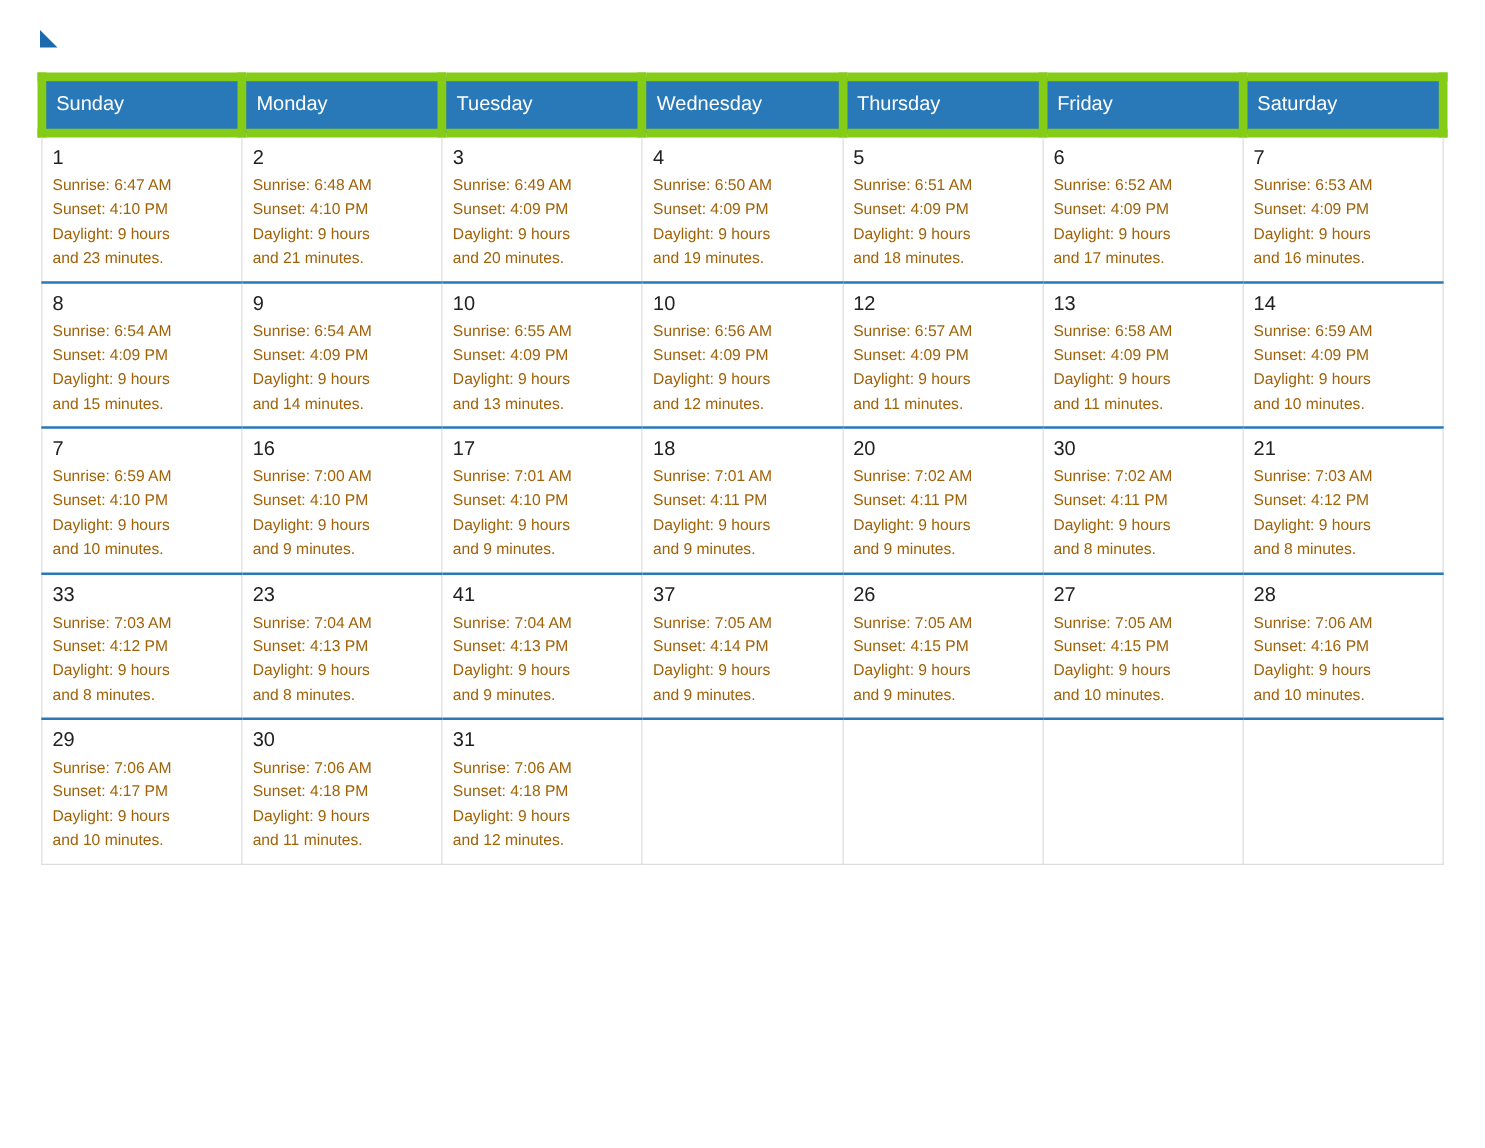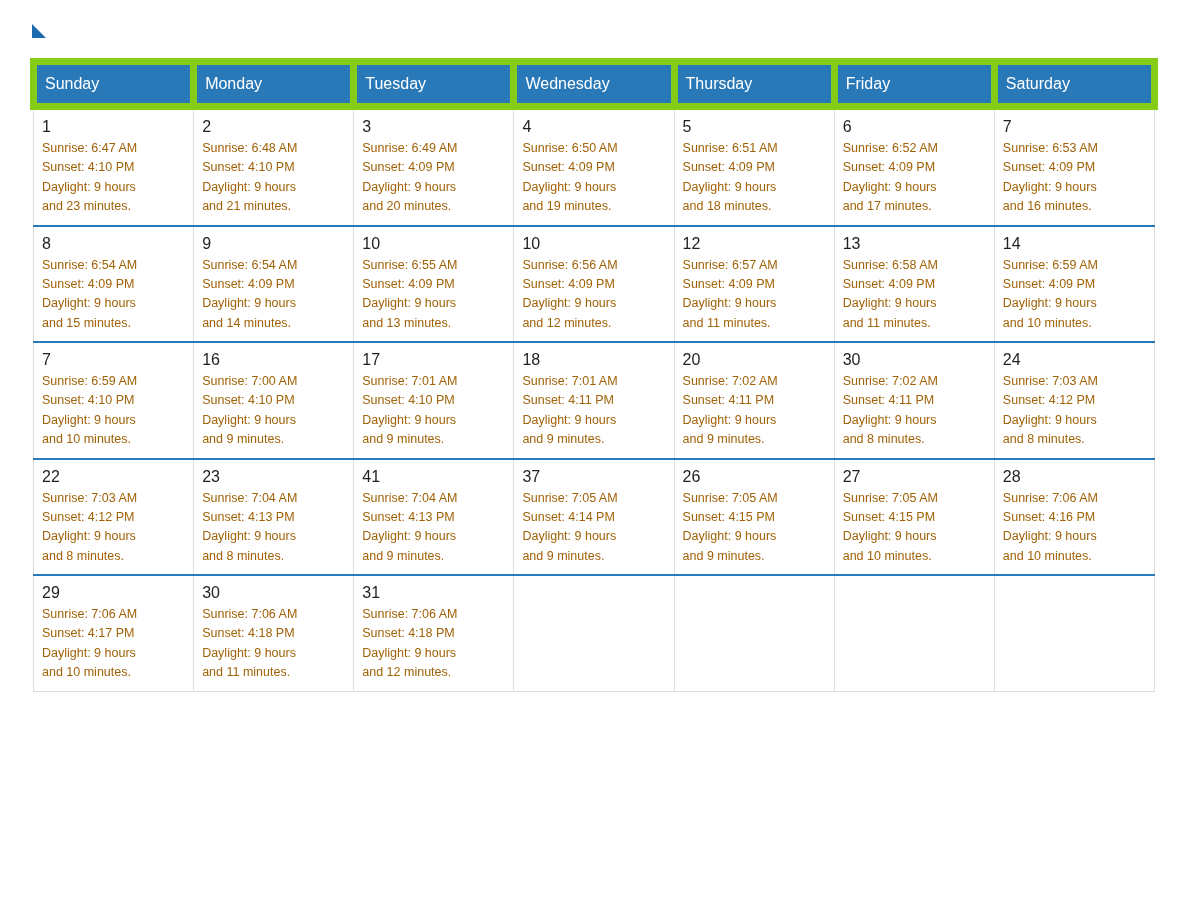--- a/index.html
+++ b/index.html
@@ -226,27 +226,27 @@
       </td>
         <td>
         <span class="day-number">20</span>
         <div class="day-info">Sunrise: 7:02 AM<br>Sunset: 4:11 PM<br>Daylight: 9 hours<br>and 9 minutes.</div>
       </td>
         <td>
         <span class="day-number">30</span>
         <div class="day-info">Sunrise: 7:02 AM<br>Sunset: 4:11 PM<br>Daylight: 9 hours<br>and 8 minutes.</div>
       </td>
         <td>
-        <span class="day-number">24</span>
+        <span class="day-number">21</span>
         <div class="day-info">Sunrise: 7:03 AM<br>Sunset: 4:12 PM<br>Daylight: 9 hours<br>and 8 minutes.</div>
       </td>
       </tr>
       <tr>
         <td>
-        <span class="day-number">22</span>
+        <span class="day-number">33</span>
         <div class="day-info">Sunrise: 7:03 AM<br>Sunset: 4:12 PM<br>Daylight: 9 hours<br>and 8 minutes.</div>
       </td>
         <td>
         <span class="day-number">23</span>
         <div class="day-info">Sunrise: 7:04 AM<br>Sunset: 4:13 PM<br>Daylight: 9 hours<br>and 8 minutes.</div>
       </td>
         <td>
         <span class="day-number">41</span>
         <div class="day-info">Sunrise: 7:04 AM<br>Sunset: 4:13 PM<br>Daylight: 9 hours<br>and 9 minutes.</div>
       </td>

